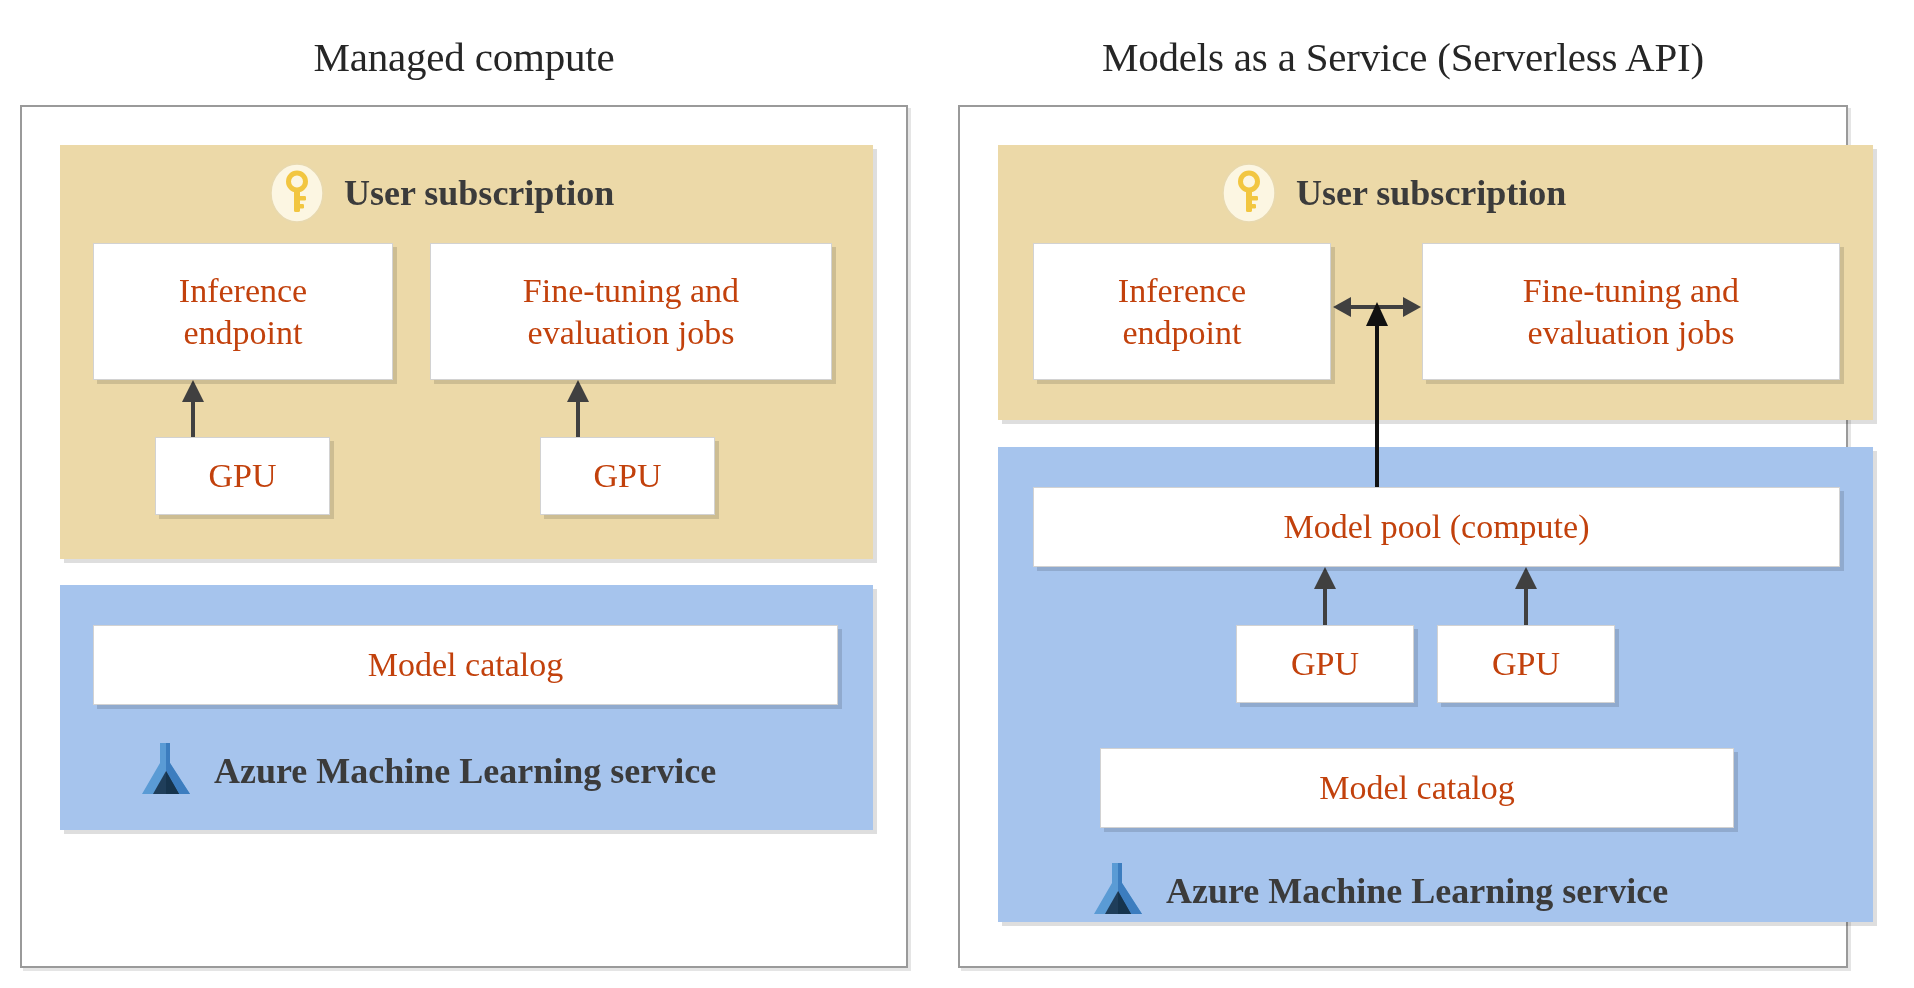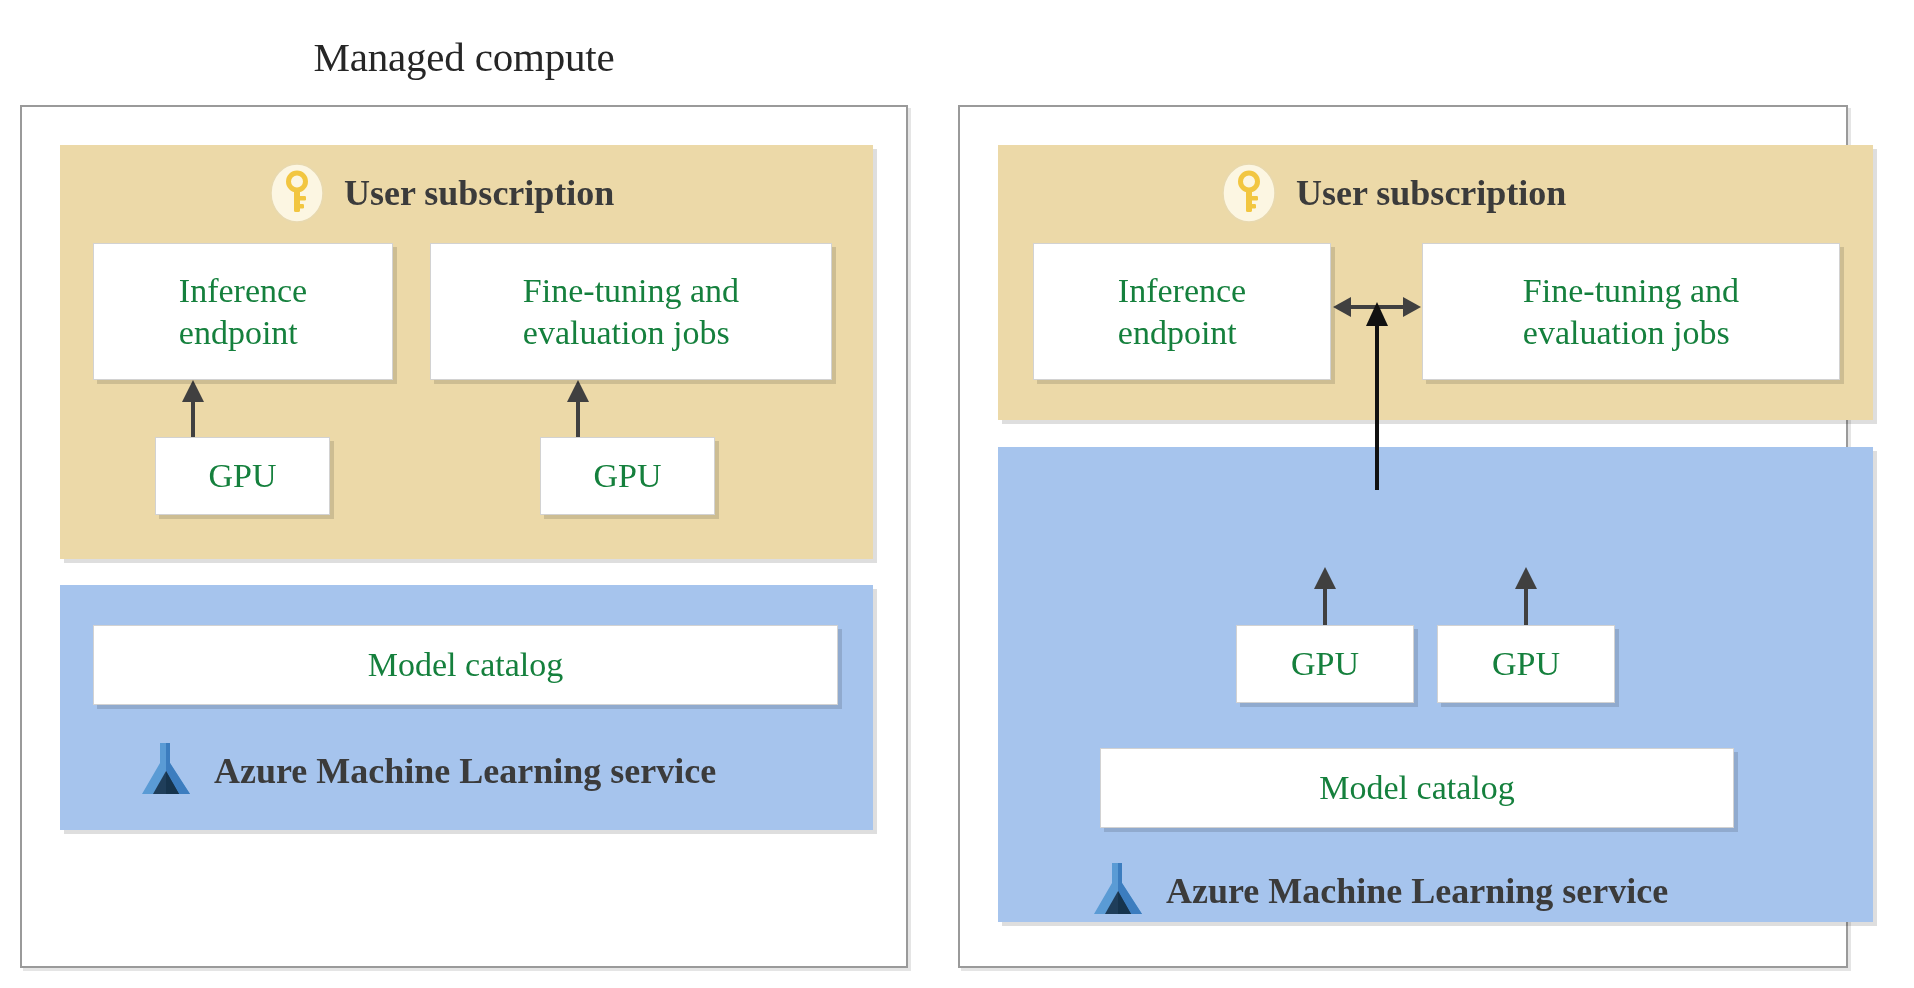--- a/index.html
+++ b/index.html
@@ -64,23 +64,24 @@
 
   
   .box {
     position: absolute;
     background: #ffffff;
     border: 1px solid #d2d2d2;
     box-sizing: border-box;
     display: flex;
     align-items: center;
     justify-content: center;
+    text-align: center;
     font-size: 34px;
     font-weight: 400;
-    color: #15803d;
+    color: #c2410c;
     line-height: 1.22;
     box-shadow: 4px 4px 0 0 rgba(0,0,0,0.13);
   }
   .box span { display: block; }
 
   
   #box-inference-left  { left: 93px;  top: 243px; width: 300px; height: 137px; }
   #box-finetune-left   { left: 430px; top: 243px; width: 402px; height: 137px; }
   #box-gpu-left-1      { left: 155px; top: 437px; width: 175px; height: 78px;  }
   #box-gpu-left-2      { left: 540px; top: 437px; width: 175px; height: 78px;  }
@@ -118,20 +119,21 @@
     overflow: visible;
   }
 </style>
 </head>
 <body>
 
 <div class="stage">
 
   <div class="panel-title" id="title-left">Managed compute</div>
 
+  <div class="panel-title" id="title-right">Models as a Service (Serverless API)</div>
 
   <div class="panel-frame" id="panel-left"></div>
   <div class="panel-frame" id="panel-right"></div>
 
   <div class="zone zone-tan" id="zone-tan-left"></div>
   <div class="zone zone-blue" id="zone-blue-left"></div>
 
   <div class="zone zone-tan" id="zone-tan-right"></div>
   <div class="zone zone-blue" id="zone-blue-right"></div>
 
@@ -199,20 +201,23 @@
     </div>
   </div>
 
   <div class="box" id="box-finetune-right">
     <div>
       <span>Fine-tuning and</span>
       <span>evaluation jobs</span>
     </div>
   </div>
 
+  <div class="box" id="box-modelpool">
+    <span>Model pool (compute)</span>
+  </div>
 
   <div class="box" id="box-gpu-right-1">
     <span>GPU</span>
   </div>
 
   <div class="box" id="box-gpu-right-2">
     <span>GPU</span>
   </div>
 
   <div class="box" id="box-catalog-right">

